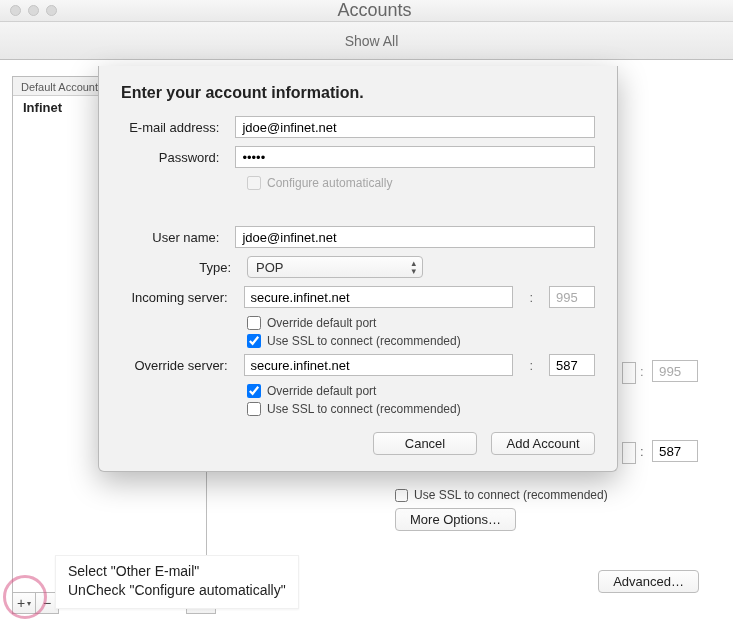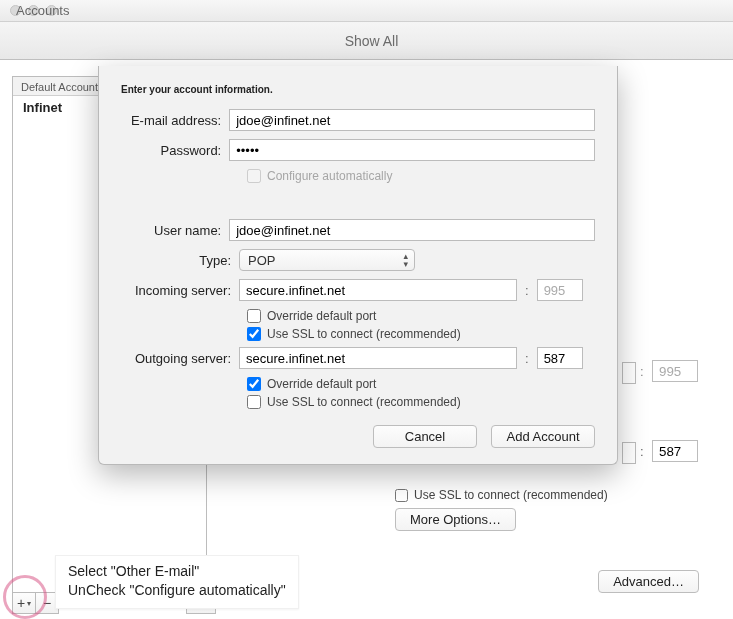--- a/index.html
+++ b/index.html
@@ -25,22 +25,22 @@
   .traffic {
     display: flex;
     gap: 7px;
     padding-left: 10px;
   }
   .tl {
     width: 11px; height: 11px; border-radius: 50%;
     background: #d9d9d9; border: 1px solid #c5c5c5;
   }
   .titlebar .title {
-    position: absolute; left: 16px; right: 0; text-align: left;
-    font-size: 13px; color: #666; pointer-events: none;
+    position: absolute; left: 16px; right: 0; text-align: center;
+    font-size: 18px; color: #666; pointer-events: none;
   }
   .toolbar {
     height: 38px;
     background: linear-gradient(#f5f5f5,#e8e8e8);
     border-bottom: 1px solid #bfbfbf;
     display: flex; align-items: center;
     padding-left: 10px;
     justify-content: center;
   }
   .showall {
@@ -129,25 +129,26 @@
     width: 520px;
     background: #f2f2f2;
     border: 1px solid #b9b9b9;
     border-top: none;
     border-radius: 0 0 6px 6px;
     box-shadow: 0 10px 30px rgba(0,0,0,0.28);
     padding: 18px 22px 16px;
   }
   .sheet h3 {
     margin: 0 0 14px 0;
-    font-size: 10px; font-weight: 600; color: #222;
+    font-size: 16px; font-weight: 600; color: #222;
   }
   .frow {
     display: flex; align-items: center;
     margin-bottom: 8px;
+    gap: 8px;
   }
   .frow .lab {
     width: 118px; text-align: right;
     padding-right: 8px;
     font-size: 13px; color: #222;
   }
   .frow input[type=text], .frow input[type=password] {
     height: 22px;
     border: 1px solid #bcbcbc;
     background: #fff;
@@ -315,21 +316,21 @@
     <div class="subrow">
       <input type="checkbox" style="">
       <span>Override default port</span>
     </div>
     <div class="subrow">
       <input type="checkbox" checked="" style="">
       <span>Use SSL to connect (recommended)</span>
     </div>
 
     <div class="frow" style="margin-top:6px;">
-      <div class="lab">Outgoing server:</div>
+      <div class="lab">Override server:</div>
       <input type="text" class="w-srv" value="secure.infinet.net" style="">
       <span class="colon">:</span>
       <input type="text" class="w-port" value="587" style="">
     </div>
     <div class="subrow">
       <input type="checkbox" checked="" style="">
       <span>Override default port</span>
     </div>
     <div class="subrow">
       <input type="checkbox" style="">

